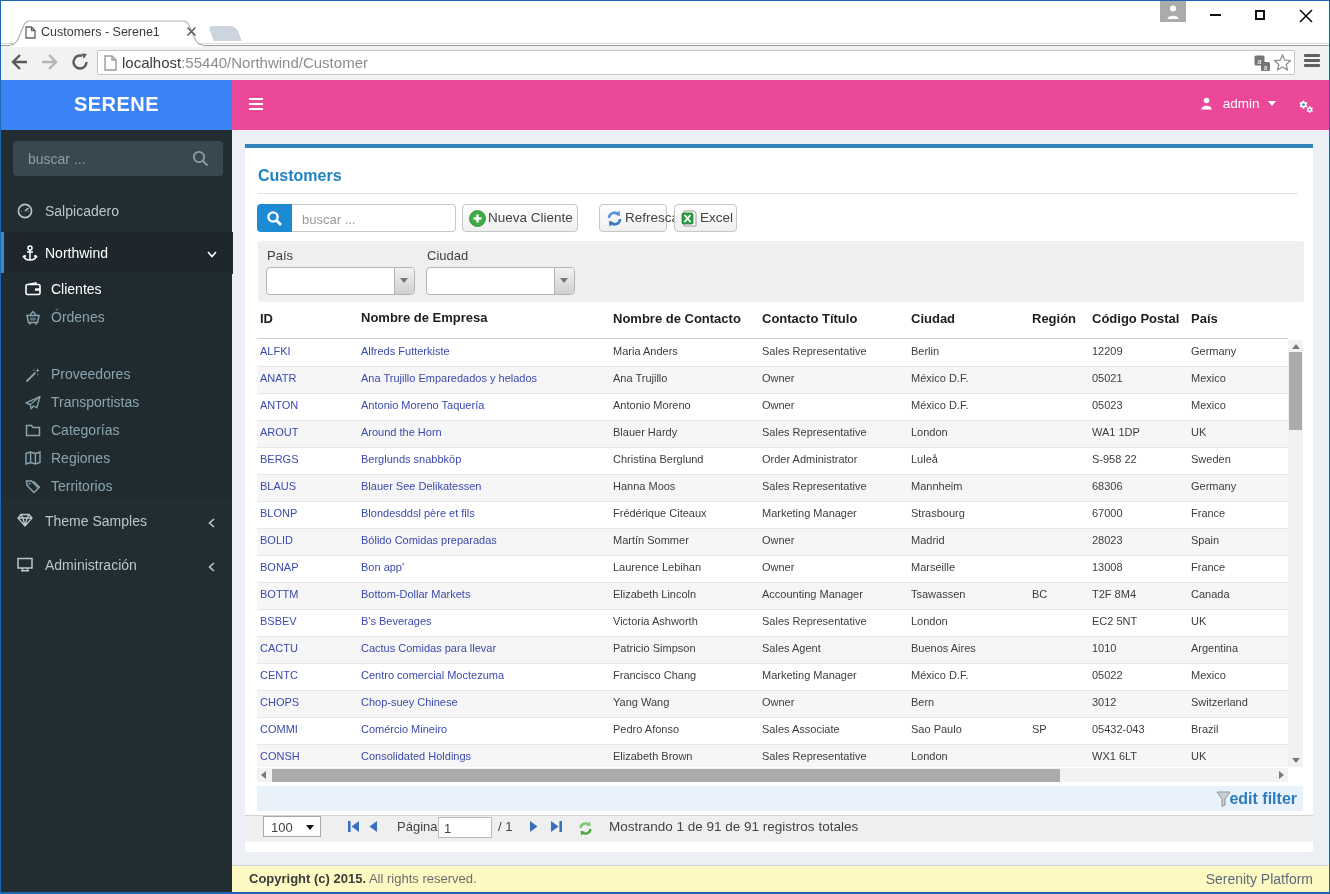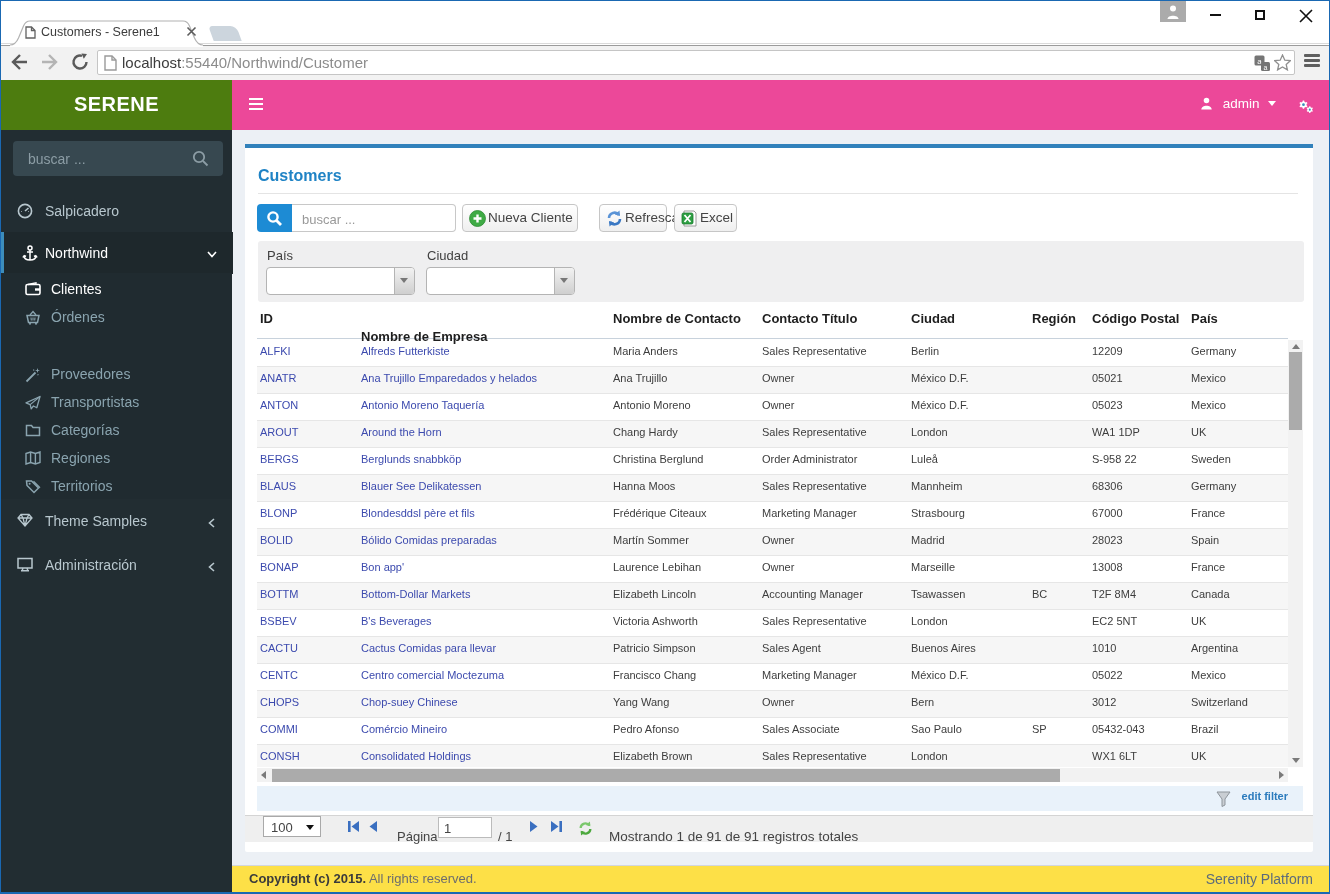--- a/index.html
+++ b/index.html
@@ -19,21 +19,21 @@
 #btn-max { left:1255px; top:10px; width:10px; height:10px; border:2px solid #111; }
 
 #toolbar { left:1px; top:46px; width:1328px; height:34px; background:#f2f2f2; }
 #omnibox { left:97px; top:50px; width:1198px; height:25px; background:#fff; border:1px solid #c5c5c5; border-radius:2px; }
 #urltext { left:122px; top:54px; font-size:15px; color:#8c8c8c; }
 #urltext b { color:#3c3c3c; font-weight:normal; }
 #hamb-chrome { left:1304px; top:54px; width:16px; height:16px; }
 #hamb-chrome div { height:3px; background:#5f5f5f; margin-bottom:2px; border-radius:1px; }
 
 #page { left:1px; top:80px; width:1328px; height:812px; background:#ecf0f5; }
-#logo { left:0px; top:0px; width:231px; height:50px; background:#4d7c0f; color:#fff; font-size:20px; font-weight:bold; text-align:center; line-height:49px; letter-spacing:0.5px; }
+#logo { left:0px; top:0px; width:231px; height:50px; background:#3b82f6; color:#fff; font-size:20px; font-weight:bold; text-align:center; line-height:49px; letter-spacing:0.5px; }
 #navbar { left:231px; top:0px; width:1097px; height:50px; background:#ec4899; }
 #nav-hamb { left:17px; top:18px; width:14px; height:12px; }
 #nav-hamb div { height:2px; background:#fff; margin-bottom:3px; }
 #nav-admin { left:968px; top:16px; color:#fff; font-size:13.5px; height:26px; }
 #nav-cogs { left:1065px; top:19px; }
 
 #sidebar { left:0px; top:50px; width:231px; height:762px; background:#222d32; color:#b8c7ce; font-size:14px; }
 #sb-search { left:12px; top:11px; width:210px; height:35px; background:#374850; border-radius:4px; }
 #sb-search span { position:absolute; left:15px; top:10px; font-size:14px; color:#8c9da5; }
 #sb-search svg { position:absolute; right:14px; top:9px; }
@@ -71,31 +71,31 @@
 .c0 { left:3px; } .c1 { left:104px; } .c2 { left:356px; } .c3 { left:505px; }
 .c4 { left:654px; } .c5 { left:775px; } .c6 { left:835px; } .c7 { left:934px; }
 a.glink { color:#3c4aae; text-decoration:none; }
 
 #vscroll { left:1043px; top:192px; width:15px; height:427px; background:#f2f2f2; }
 #vthumb { left:1px; top:12px; width:13px; height:78px; background:#ababab; }
 #hscroll { left:12px; top:620px; width:1031px; height:14px; background:#f2f2f2; }
 #hthumb { left:15px; top:1px; width:788px; height:13px; background:#ababab; }
 
 #efrow { left:12px; top:638px; width:1046px; height:25px; background:#e9f2fa; }
-#efrow span { position:absolute; right:15px; top:4px; color:#2b7bbd; font-weight:bold; font-size:11px; }
+#efrow span { position:absolute; right:6px; top:4px; color:#2b7bbd; font-weight:bold; font-size:16px; }
 
 #pager { left:0px; top:667px; width:1068px; height:27px; background:#efefef; border-top:1px solid #d4d4d4; font-size:13px; color:#444; }
 #psel { position:absolute; left:18px; top:0px; width:58px; height:21px; background:#fff; border:1px solid #a9a9a9; font-size:13px; }
 #psel .t { position:absolute; left:7px; top:3px; }
 #psel .ar { position:absolute; right:6px; top:8px; width:0; height:0; border-left:4px solid transparent; border-right:4px solid transparent; border-top:5px solid #111; }
 #pinput { position:absolute; left:193px; top:1px; width:54px; height:21px; background:#fff; border:1px solid #bbb; }
 #pinput span { position:absolute; left:5px; top:3px; }
-.ptx { position:absolute; top:3px;margin-top:10px; }
-
-#footer { left:231px; top:785px; width:1097px; height:27px; background:#fde047; border-top:1px solid #d2d6de; font-size:13px; color:#6d6d6d; }
+.ptx { position:absolute; top:3px; }
+
+#footer { left:231px; top:785px; width:1097px; height:27px; background:#fef9c3; border-top:1px solid #d2d6de; font-size:13px; color:#6d6d6d; }
 #footer .c { position:absolute; left:17px; top:5px; }
 #footer .c b { color:#3b3b3b; }
 #footer .r { position:absolute; right:16px; top:5px; color:#5d6b7a; font-size:14px; }
 </style>
 </head>
 <body>
 
 <div class="abs" id="titlebar"></div>
 <div class="abs" id="tabline"></div>
 <div class="abs" style="left:1px;top:43px;width:1328px;height:1px;background:#dadada"></div>
@@ -353,21 +353,21 @@
           <div class="sbtn"></div>
           <div class="sarr"></div>
         </div>
       <div class="fsel" style="left:168px">
           <div class="sbtn"></div>
           <div class="sarr"></div>
         </div>
     </div>
     <div class="abs" id="ghead">
       <span class="gc c0" style="top:7px">ID</span>
-      <span class="gc c1" style="top:25px">Nombre de Empresa</span>
+      <span class="gc c1" style="top:6px">Nombre de Empresa</span>
       <span class="gc c2" style="top:7px">Nombre de Contacto</span>
       <span class="gc c3" style="top:7px">Contacto Título</span>
       <span class="gc c4" style="top:7px">Ciudad</span>
       <span class="gc c5" style="top:7px">Región</span>
       <span class="gc c6" style="top:7px">Código Postal</span>
       <span class="gc c7" style="top:7px">País</span>
     </div>
     <div class="abs" id="gbody">
 <div class="grow">
           <span class="gc c0"><a class="glink">ALFKI</a></span>
@@ -392,21 +392,21 @@
           <span class="gc c1"><a class="glink">Antonio Moreno Taquería</a></span>
           <span class="gc c2">Antonio Moreno</span>
           <span class="gc c3">Owner</span>
           <span class="gc c4">México D.F.</span>
           <span class="gc c6">05023</span>
           <span class="gc c7">Mexico</span>
         </div>
 <div class="grow odd">
           <span class="gc c0"><a class="glink">AROUT</a></span>
           <span class="gc c1"><a class="glink">Around the Horn</a></span>
-          <span class="gc c2">Chang Hardy</span>
+          <span class="gc c2">Blauer Hardy</span>
           <span class="gc c3">Sales Representative</span>
           <span class="gc c4">London</span>
           <span class="gc c6">WA1 1DP</span>
           <span class="gc c7">UK</span>
         </div>
 <div class="grow">
           <span class="gc c0"><a class="glink">BERGS</a></span>
           <span class="gc c1"><a class="glink">Berglunds snabbköp</a></span>
           <span class="gc c2">Christina Berglund</span>
           <span class="gc c3">Order Administrator</span>

